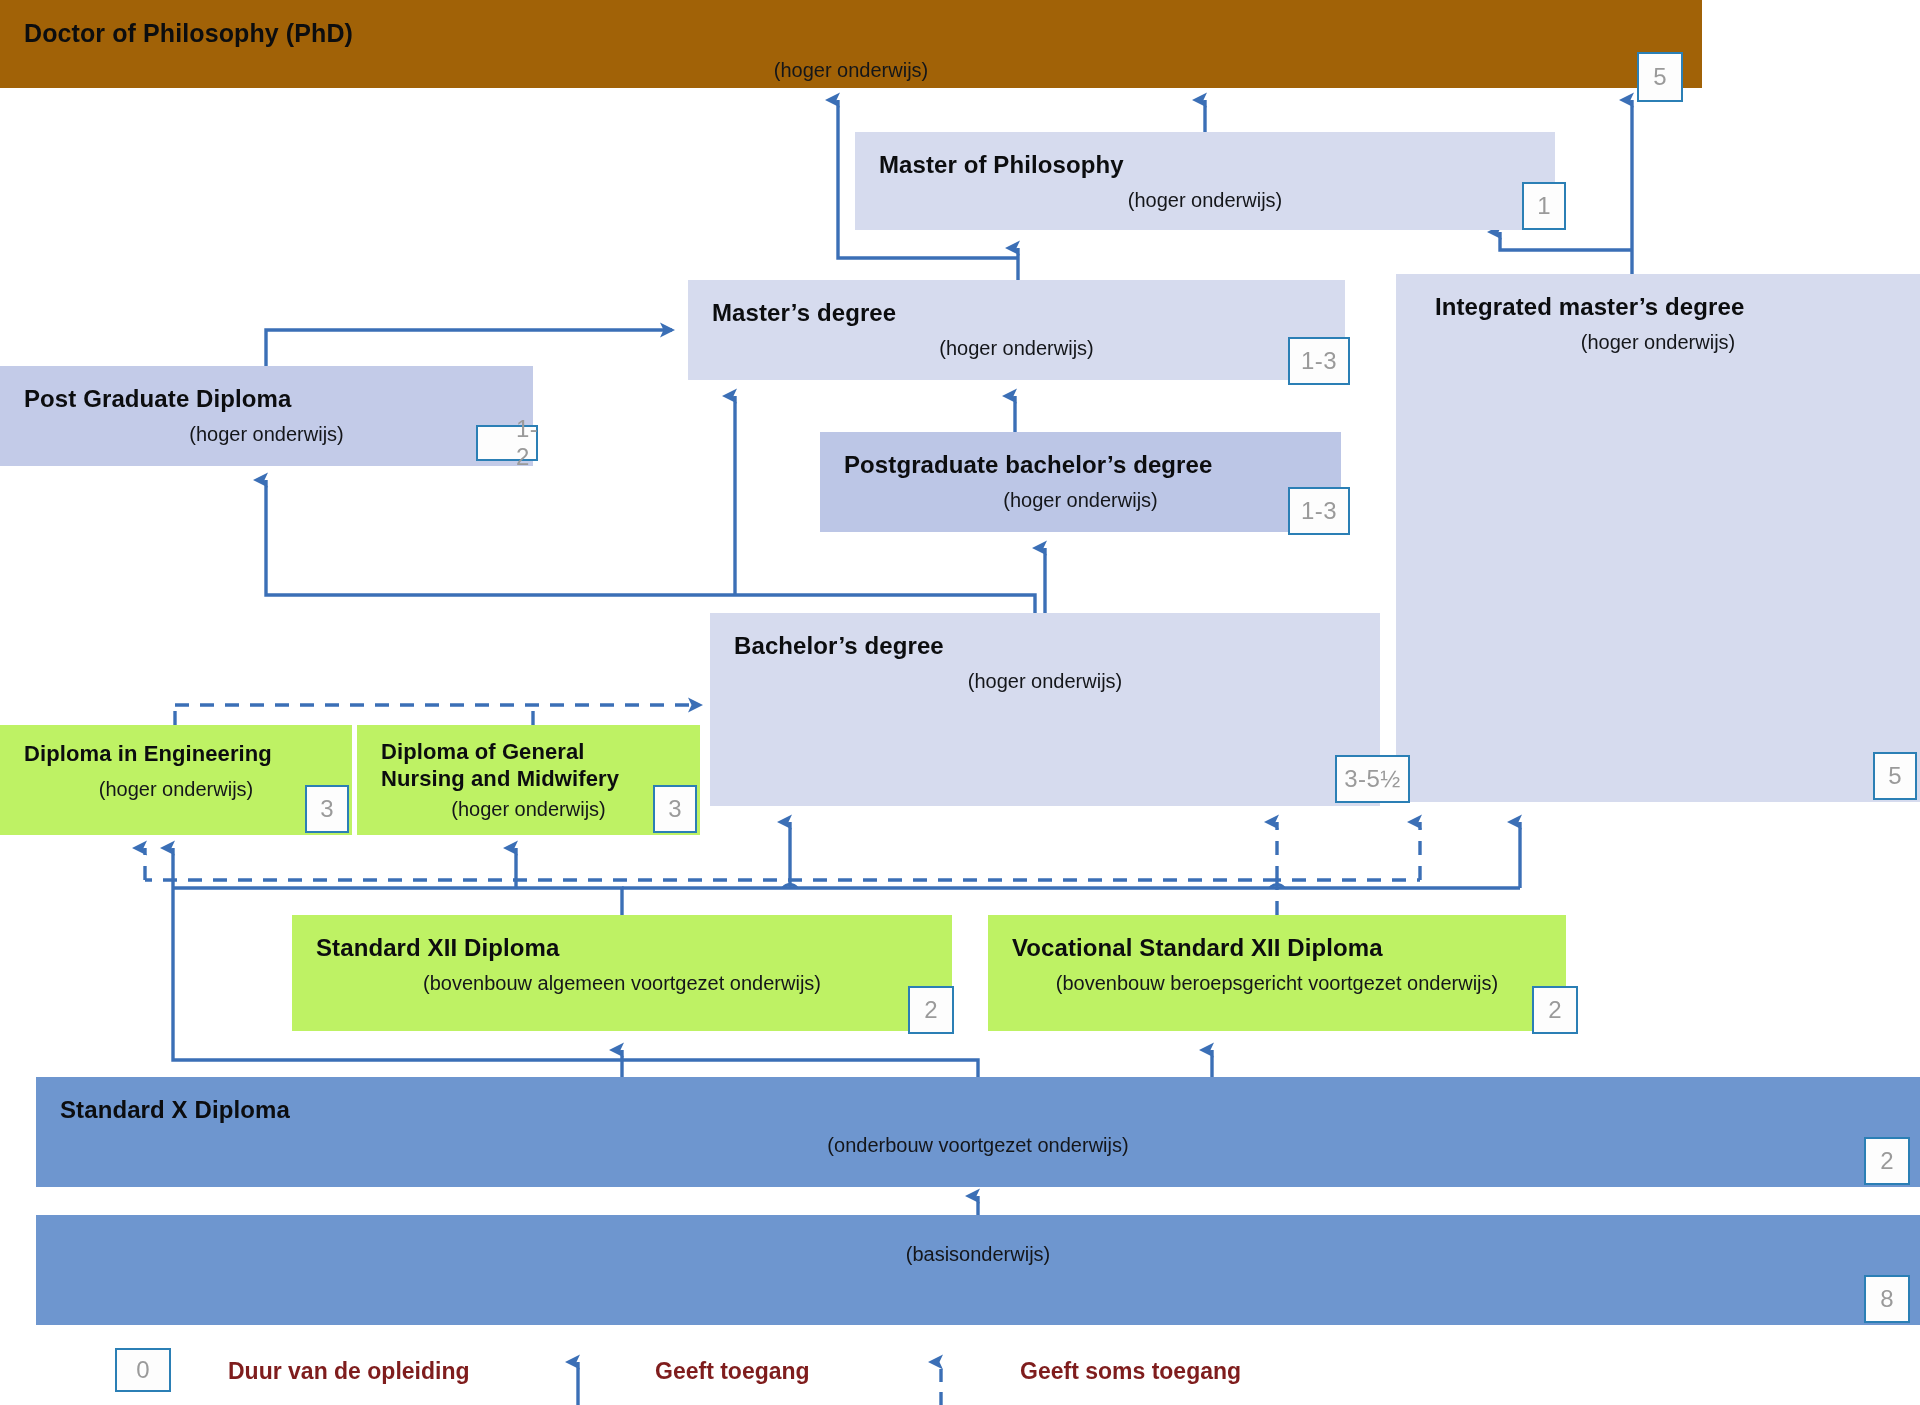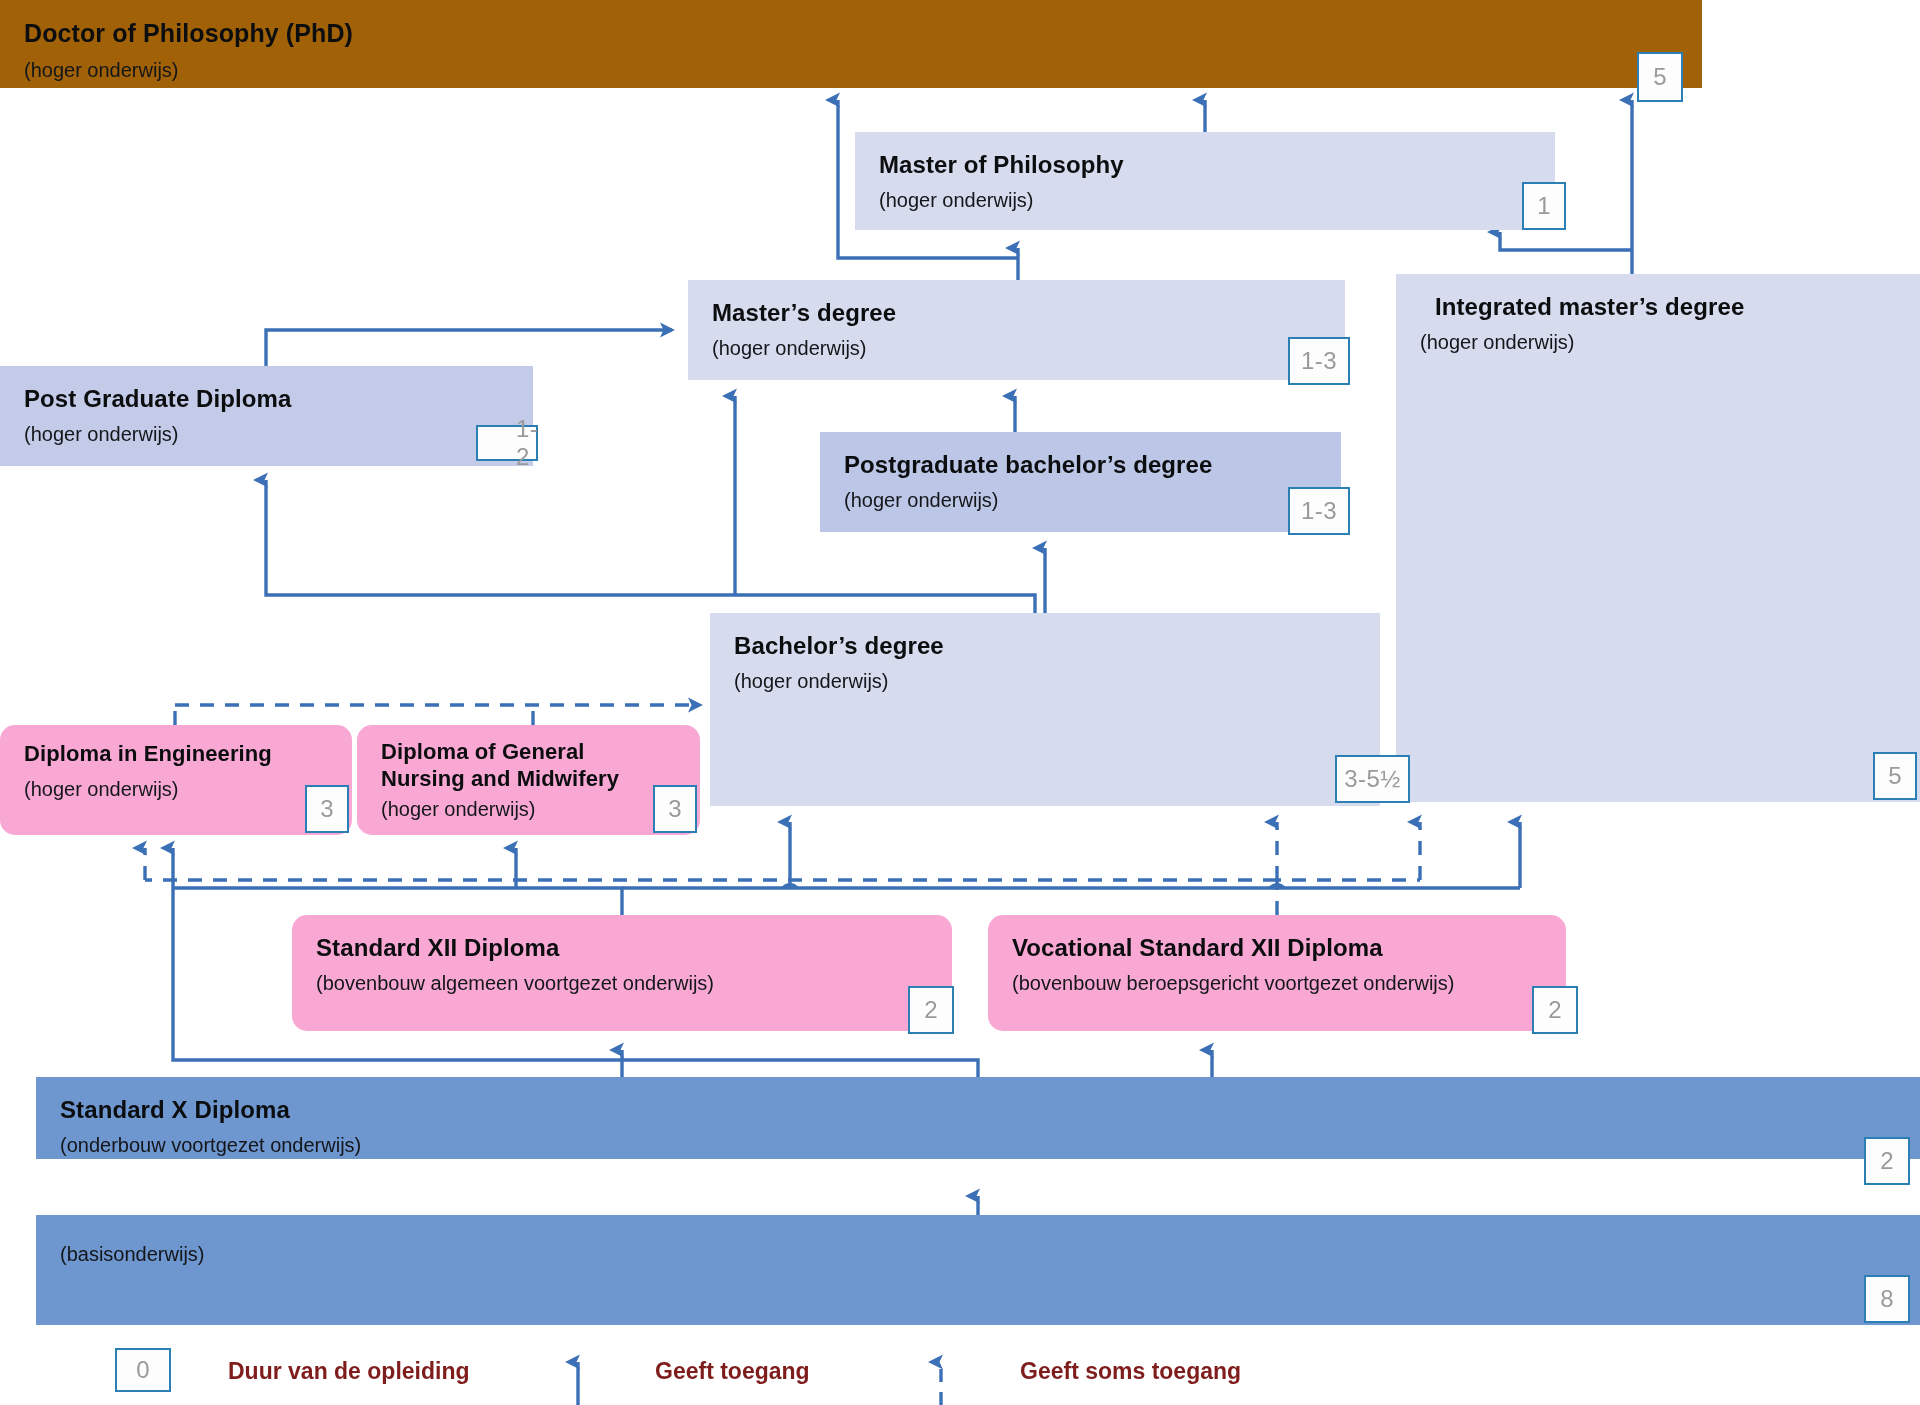--- a/index.html
+++ b/index.html
@@ -35,27 +35,28 @@
   .node .title {
     font-weight: bold;
     color: #0c0d0f;
     letter-spacing: .1px;
     line-height: 1.22;
   }
   .node .sub {
     color: #14161a;
     line-height: 1.25;
     margin-top: 9px;
+    text-align: center;
   }
   
   .tone-phd      { background: #a16207; }
   .tone-light    { background: #d6dbee; }
   .tone-mid      { background: #c3cbe8; }
   .tone-mid2     { background: #bcc6e6; }
-  .tone-strong   { background: #f9a8d4; border-radius: 15px; }
+  .tone-strong   { background: #bef264; }
   .tone-deep     { background: #6e96cf; }
 
   .badge {
     position: absolute;
     box-sizing: border-box;
     background: #fdfdfd;
     border: 2px solid #2b7fb5;
     color: #9a9a9a;
     display: flex;
     align-items: center;
@@ -210,21 +211,21 @@
     <div class="sub" style="font-size:20px;">(bovenbouw algemeen voortgezet onderwijs)</div>
   </div>
   <div class="badge" style="left:908px; top:986px; width:46px; height:48px; font-size:24px;">2</div>
 
   <div class="node tone-strong" style="left:988px; top:915px; width:578px; height:116px;">
     <div class="title" style="font-size:24px;">Vocational Standard XII Diploma</div>
     <div class="sub" style="font-size:20px;">(bovenbouw beroepsgericht voortgezet onderwijs)</div>
   </div>
   <div class="badge" style="left:1532px; top:986px; width:46px; height:48px; font-size:24px;">2</div>
 
-  <div class="node tone-deep" style="left:36px; top:1077px; width:1884px; height:82px;">
+  <div class="node tone-deep" style="left:36px; top:1077px; width:1884px; height:110px;">
     <div class="title" style="font-size:24px;">Standard X Diploma</div>
     <div class="sub" style="font-size:20px;">(onderbouw voortgezet onderwijs)</div>
   </div>
   <div class="badge" style="left:1864px; top:1137px; width:46px; height:48px; font-size:24px;">2</div>
 
   <div class="node tone-deep" style="left:36px; top:1215px; width:1884px; height:110px;">
     <div class="sub" style="font-size:20px;">(basisonderwijs)</div>
   </div>
   <div class="badge" style="left:1864px; top:1275px; width:46px; height:48px; font-size:24px;">8</div>
 

